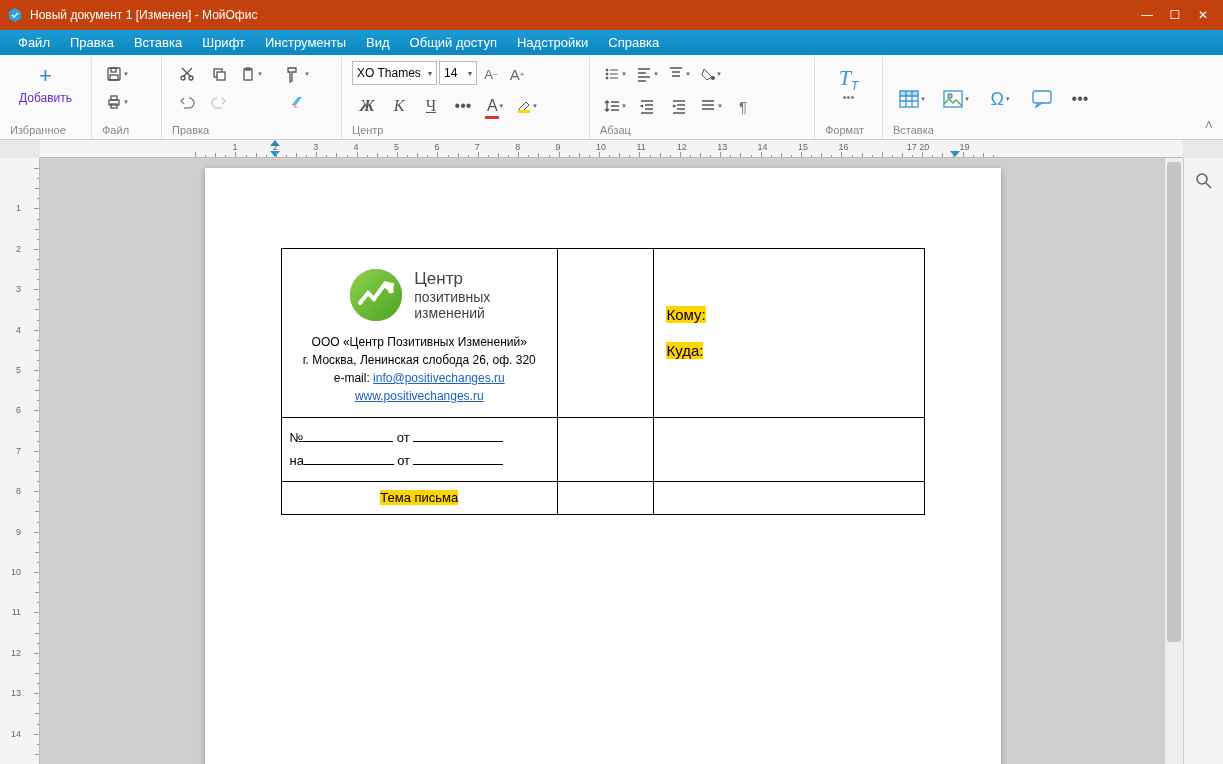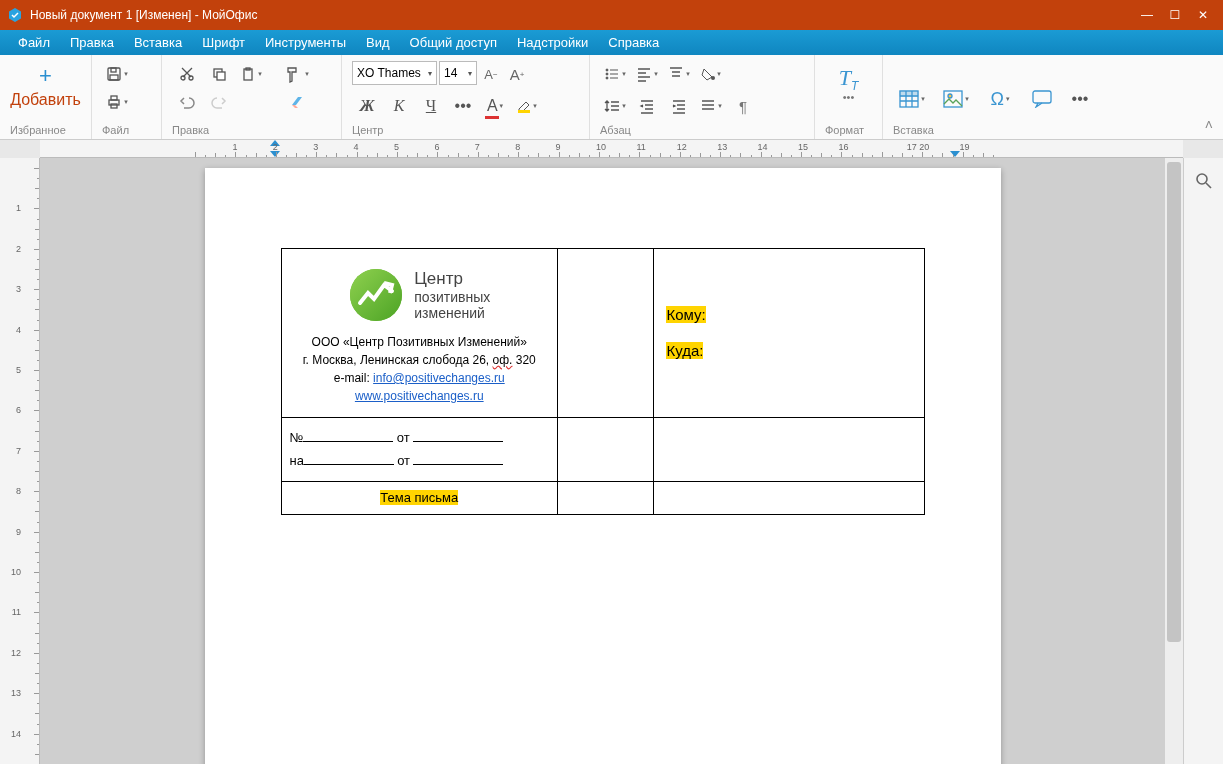--- a/index.html
+++ b/index.html
@@ -11,21 +11,21 @@
 .win-controls span{cursor:pointer;width:16px;text-align:center}
 .menubar{height:25px;background:linear-gradient(180deg,#1b9bd4,#0f86c0);display:flex;align-items:center;padding:0 8px;color:#fff;font-size:13px;gap:0}
 .menubar .mi{padding:0 10px;cursor:pointer;height:25px;display:flex;align-items:center}
 .ribbon{background:#fafafa;border-bottom:1px solid #ccc;display:flex;height:85px;position:relative}
 .ribbon-group{border-right:1px solid #e0e0e0;padding:6px 10px 2px;display:flex;flex-direction:column;position:relative}
 .ribbon-group .label{font-size:11px;color:#888;position:absolute;bottom:3px;left:10px}
 .group-body{display:flex;gap:6px;flex:1}
 .dropdown-arrow{font-size:7px;color:#666;margin-left:2px}
 .big-btn{display:flex;flex-direction:column;align-items:center;justify-content:flex-start;padding:4px 6px;cursor:pointer;gap:4px}
 .big-btn .ic{color:#2a8fd0}
-.big-btn .lab{font-size:16px;color:#c2410c}
+.big-btn .lab{font-size:12px;color:#6d28d9}
 .icon-btn{width:30px;height:26px;display:flex;align-items:center;justify-content:center;cursor:pointer;color:#555;border-radius:2px}
 .vcol{display:flex;flex-direction:column;gap:2px}
 .hrow{display:flex;gap:2px;align-items:flex-start}
 .font-combo{height:24px;border:1px solid #bbb;background:#fff;display:flex;align-items:center;font-size:12px;padding:0 4px;cursor:pointer}
 .font-combo.w1{width:85px}
 .font-combo.w2{width:38px}
 .font-combo .arr{margin-left:auto;font-size:8px;color:#555}
 svg{display:block}
 .expand-btn{position:absolute;right:10px;bottom:6px;color:#888;cursor:pointer;font-size:14px}
 .ruler-h{position:absolute;top:140px;left:40px;right:40px;height:18px;background:#f4f4f4;border-bottom:1px solid #bbb;font-size:9px;color:#666;z-index:3;overflow:hidden}
@@ -41,21 +41,21 @@
 .sidebar .sb-btn{width:30px;height:30px;display:flex;align-items:center;justify-content:center;cursor:pointer;color:#666}
 .vscroll{position:absolute;top:158px;right:40px;width:18px;bottom:0;background:#eee}
 .vscroll .thumb{position:absolute;left:2px;right:2px;top:4px;height:480px;background:#c4c4c4;border-radius:3px}
 .doc-table{border-collapse:collapse;width:100%}
 .doc-table td{border:1px solid #000;vertical-align:top;padding:8px;font-family:'Times New Roman',serif;font-size:13px}
 .hl{background:#ffd400}
 .logo-wrap{display:flex;align-items:center;gap:10px;justify-content:center;margin:10px 0}
 .logo-text{color:#444;font-size:14px;line-height:1.15}
 .company{text-align:center;font-size:12px;line-height:1.5}
 .company a{color:#1b5fc8;text-decoration:underline}
-.squiggle{text-decoration:underline;text-decoration-color:#d33;text-decoration-style:wavy}
+.squiggle{text-decoration-color:#d33;text-decoration-style:wavy}
 .cell-num{font-size:14px;line-height:1.8}
 .underline-field{display:inline-block;border-bottom:1px solid #000;min-width:90px;height:14px;vertical-align:baseline}
 .cell-center{text-align:center;font-size:15px;padding:30px 8px}
 .salutation{text-align:center;font-size:17px;padding:40px 8px}
 </style>
 </head>
 <body>
 
 <div class="titlebar">
   <span class="app-icon">

